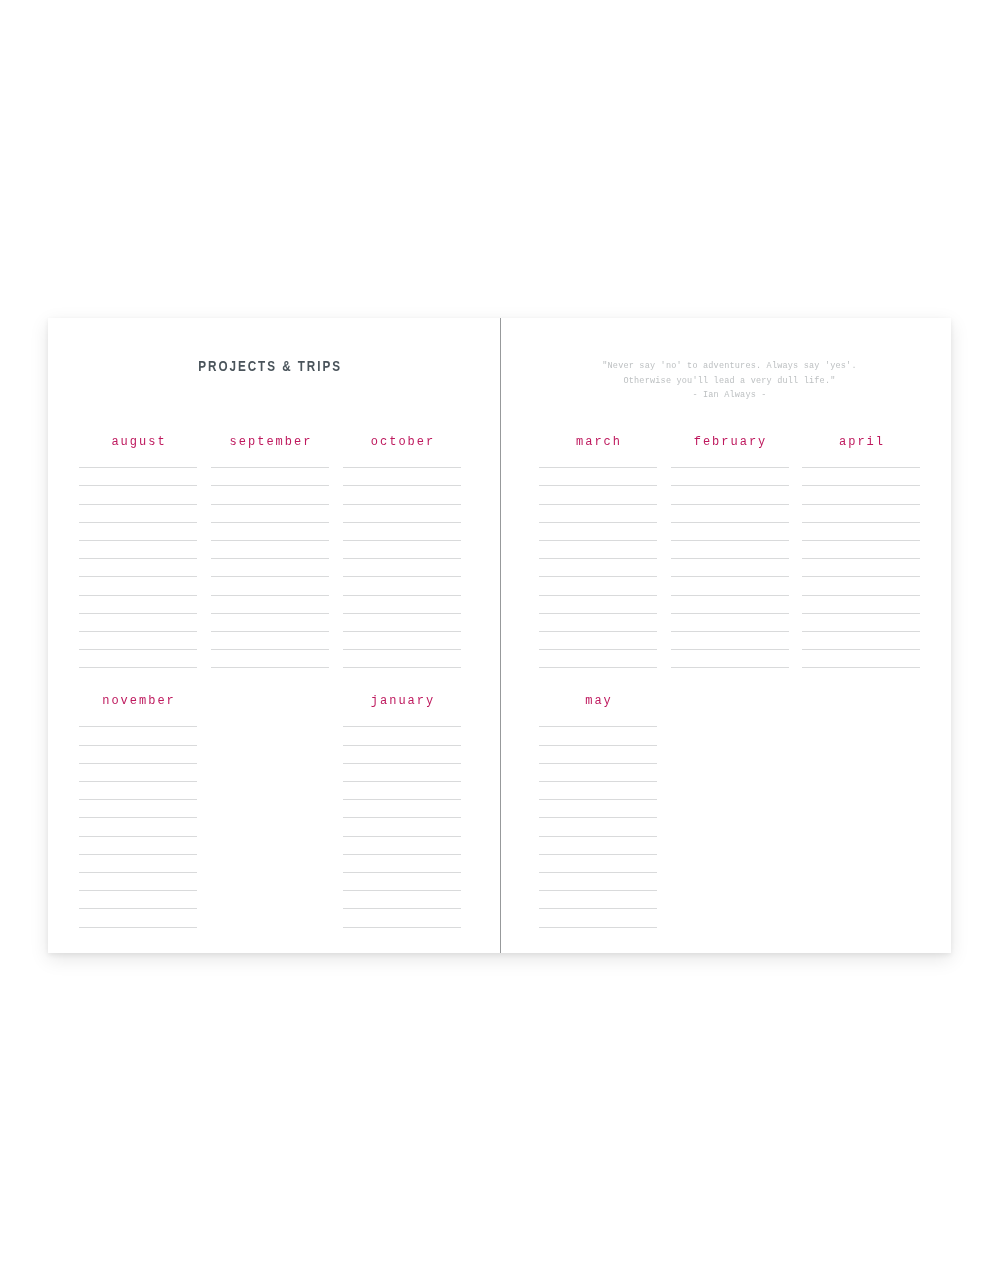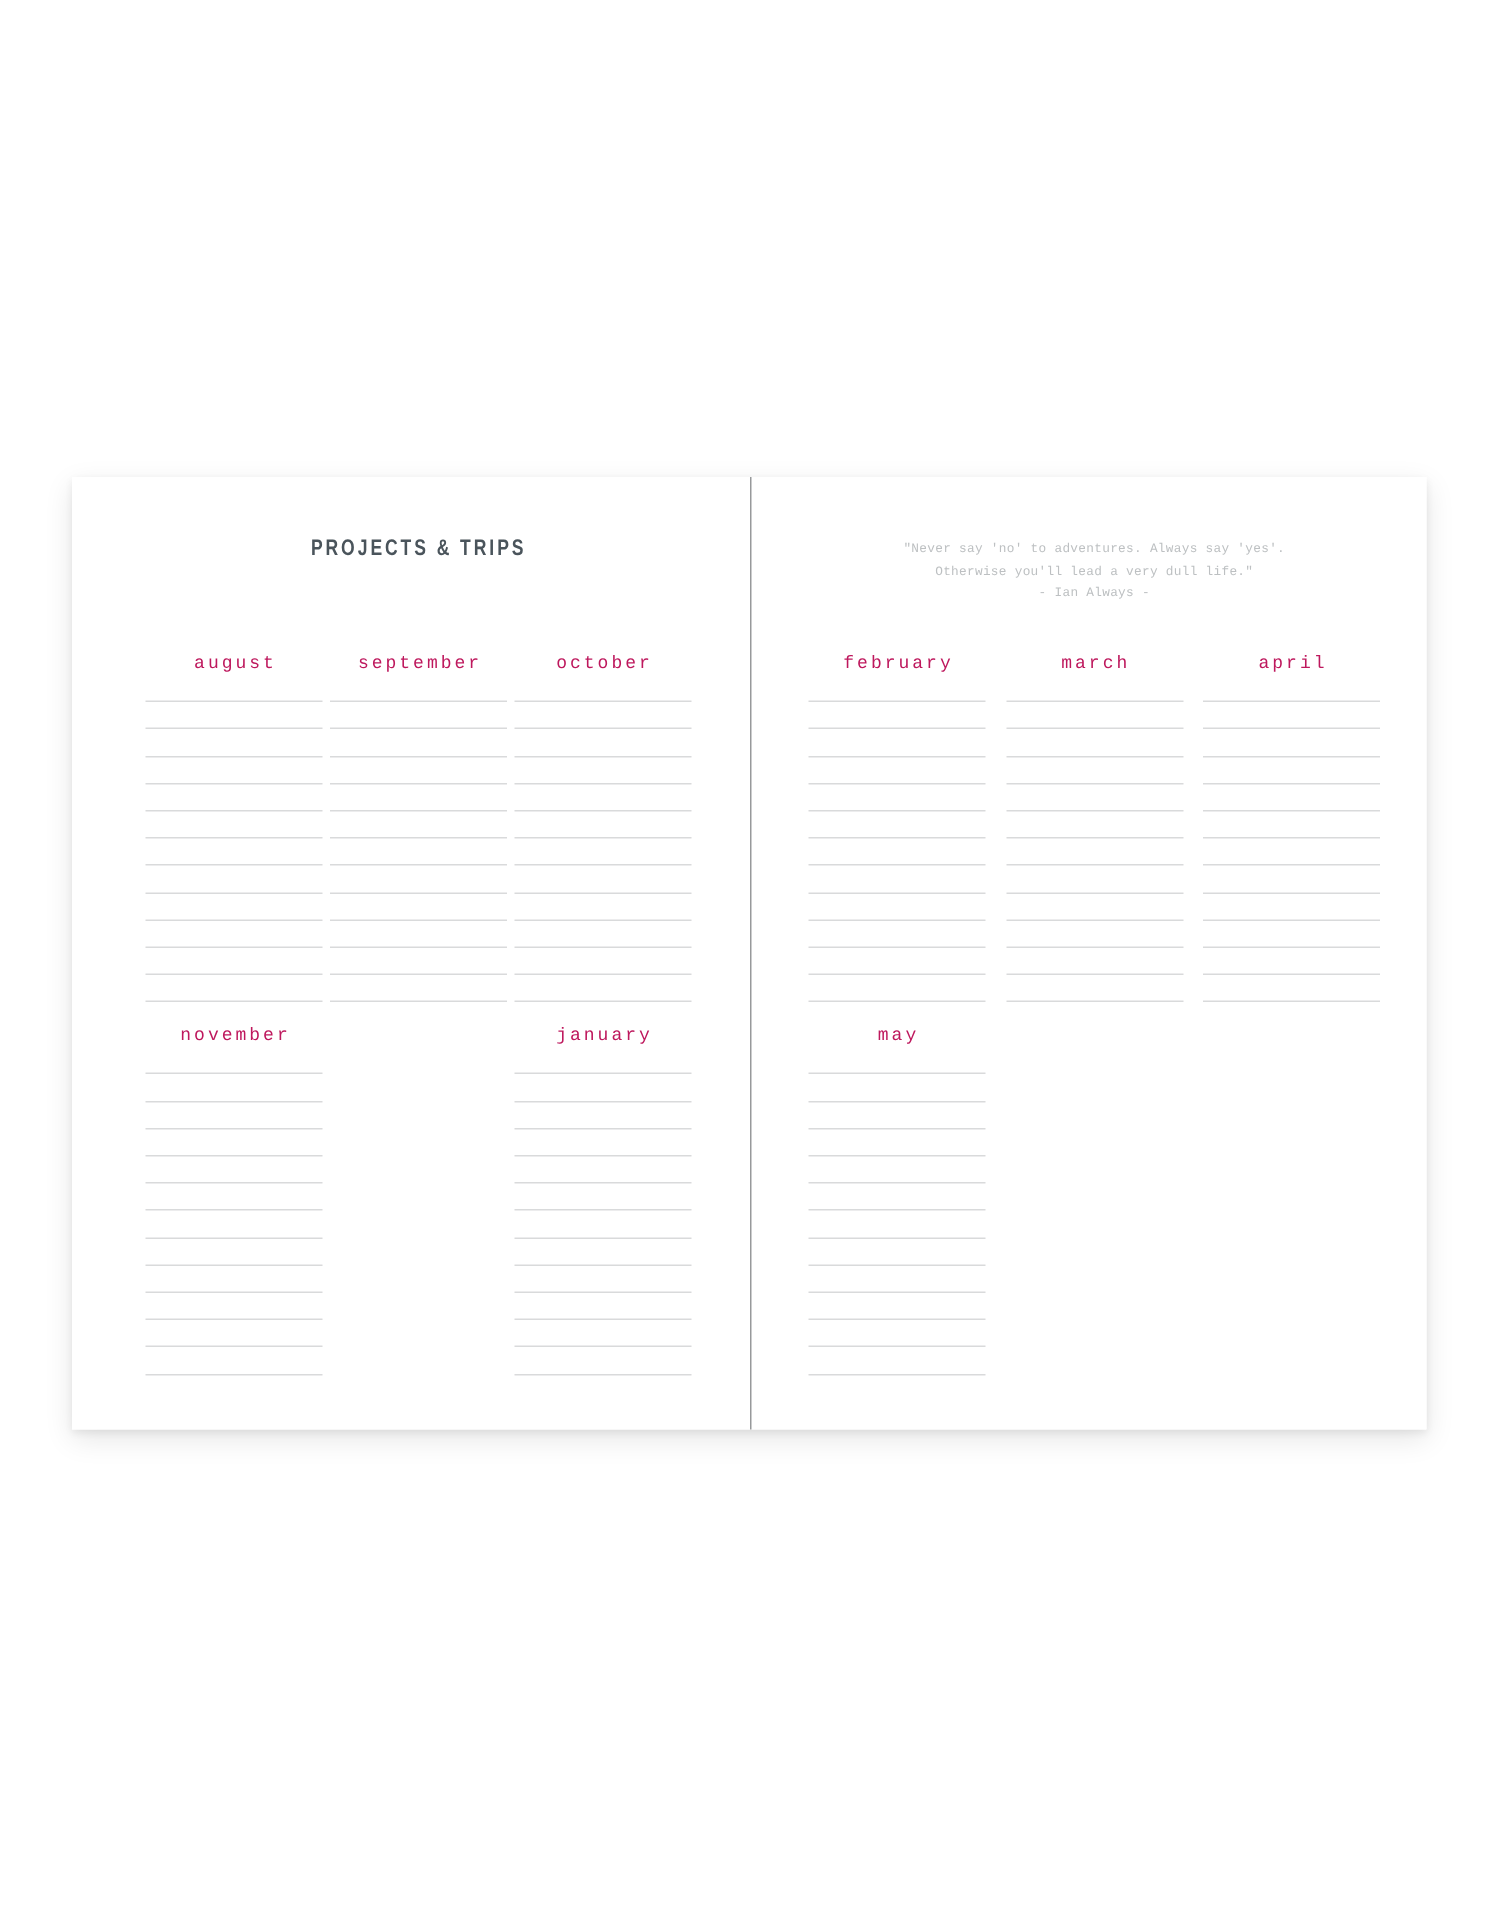--- a/index.html
+++ b/index.html
@@ -25,21 +25,21 @@
     display: flex;
     box-shadow: 0 2px 5px rgba(0,0,0,0.07), 0 6px 18px rgba(0,0,0,0.10);
   }
   .page {
     box-sizing: border-box;
     height: 100%;
     background: #ffffff;
   }
   .page-left {
     width: 452px;
-    padding: 0 39px 0 49px;
+    padding: 0 39px 0 31px;
   }
   .page-right {
     width: 451px;
     padding: 0 31px 0 38px;
     border-left: 1px solid #97999b;
   }
   .page-head {
     height: 118px;
     box-sizing: border-box;
   }
@@ -65,21 +65,21 @@
     font-size: 8.5px;
     line-height: 14.5px;
     letter-spacing: 0.2px;
     color: #bdc0c2;
   }
   .month-row {
     display: flex;
     justify-content: space-between;
   }
   .month-row + .month-row {
-    margin-top: 16px;
+    margin-top: 27px;
   }
   .month-block {
     width: 118px;
   }
   .month-name {
     font-size: 12px;
     line-height: 12px;
     letter-spacing: 2px;
     text-align: center;
     text-indent: 2px;
@@ -199,38 +199,38 @@
     <div class="page page-right">
       <div class="page-head">
         <div class="quote">
           <div>"Never say 'no' to adventures. Always say 'yes'.</div>
           <div>Otherwise you'll lead a very dull life."</div>
           <div>- Ian Always -</div>
         </div>
       </div>
       <div class="month-row">
           <div class="month-block">
+            <div class="month-name">march</div>
+            <div>
+              <div class="line"></div>
+              <div class="line"></div>
+              <div class="line"></div>
+              <div class="line"></div>
+              <div class="line"></div>
+              <div class="line"></div>
+              <div class="line"></div>
+              <div class="line"></div>
+              <div class="line"></div>
+              <div class="line"></div>
+              <div class="line"></div>
+              <div class="line"></div>
+            </div>
+          </div>
+          <div class="month-block">
             <div class="month-name">february</div>
-            <div>
-              <div class="line"></div>
-              <div class="line"></div>
-              <div class="line"></div>
-              <div class="line"></div>
-              <div class="line"></div>
-              <div class="line"></div>
-              <div class="line"></div>
-              <div class="line"></div>
-              <div class="line"></div>
-              <div class="line"></div>
-              <div class="line"></div>
-              <div class="line"></div>
-            </div>
-          </div>
-          <div class="month-block">
-            <div class="month-name">march</div>
             <div>
               <div class="line"></div>
               <div class="line"></div>
               <div class="line"></div>
               <div class="line"></div>
               <div class="line"></div>
               <div class="line"></div>
               <div class="line"></div>
               <div class="line"></div>
               <div class="line"></div>

